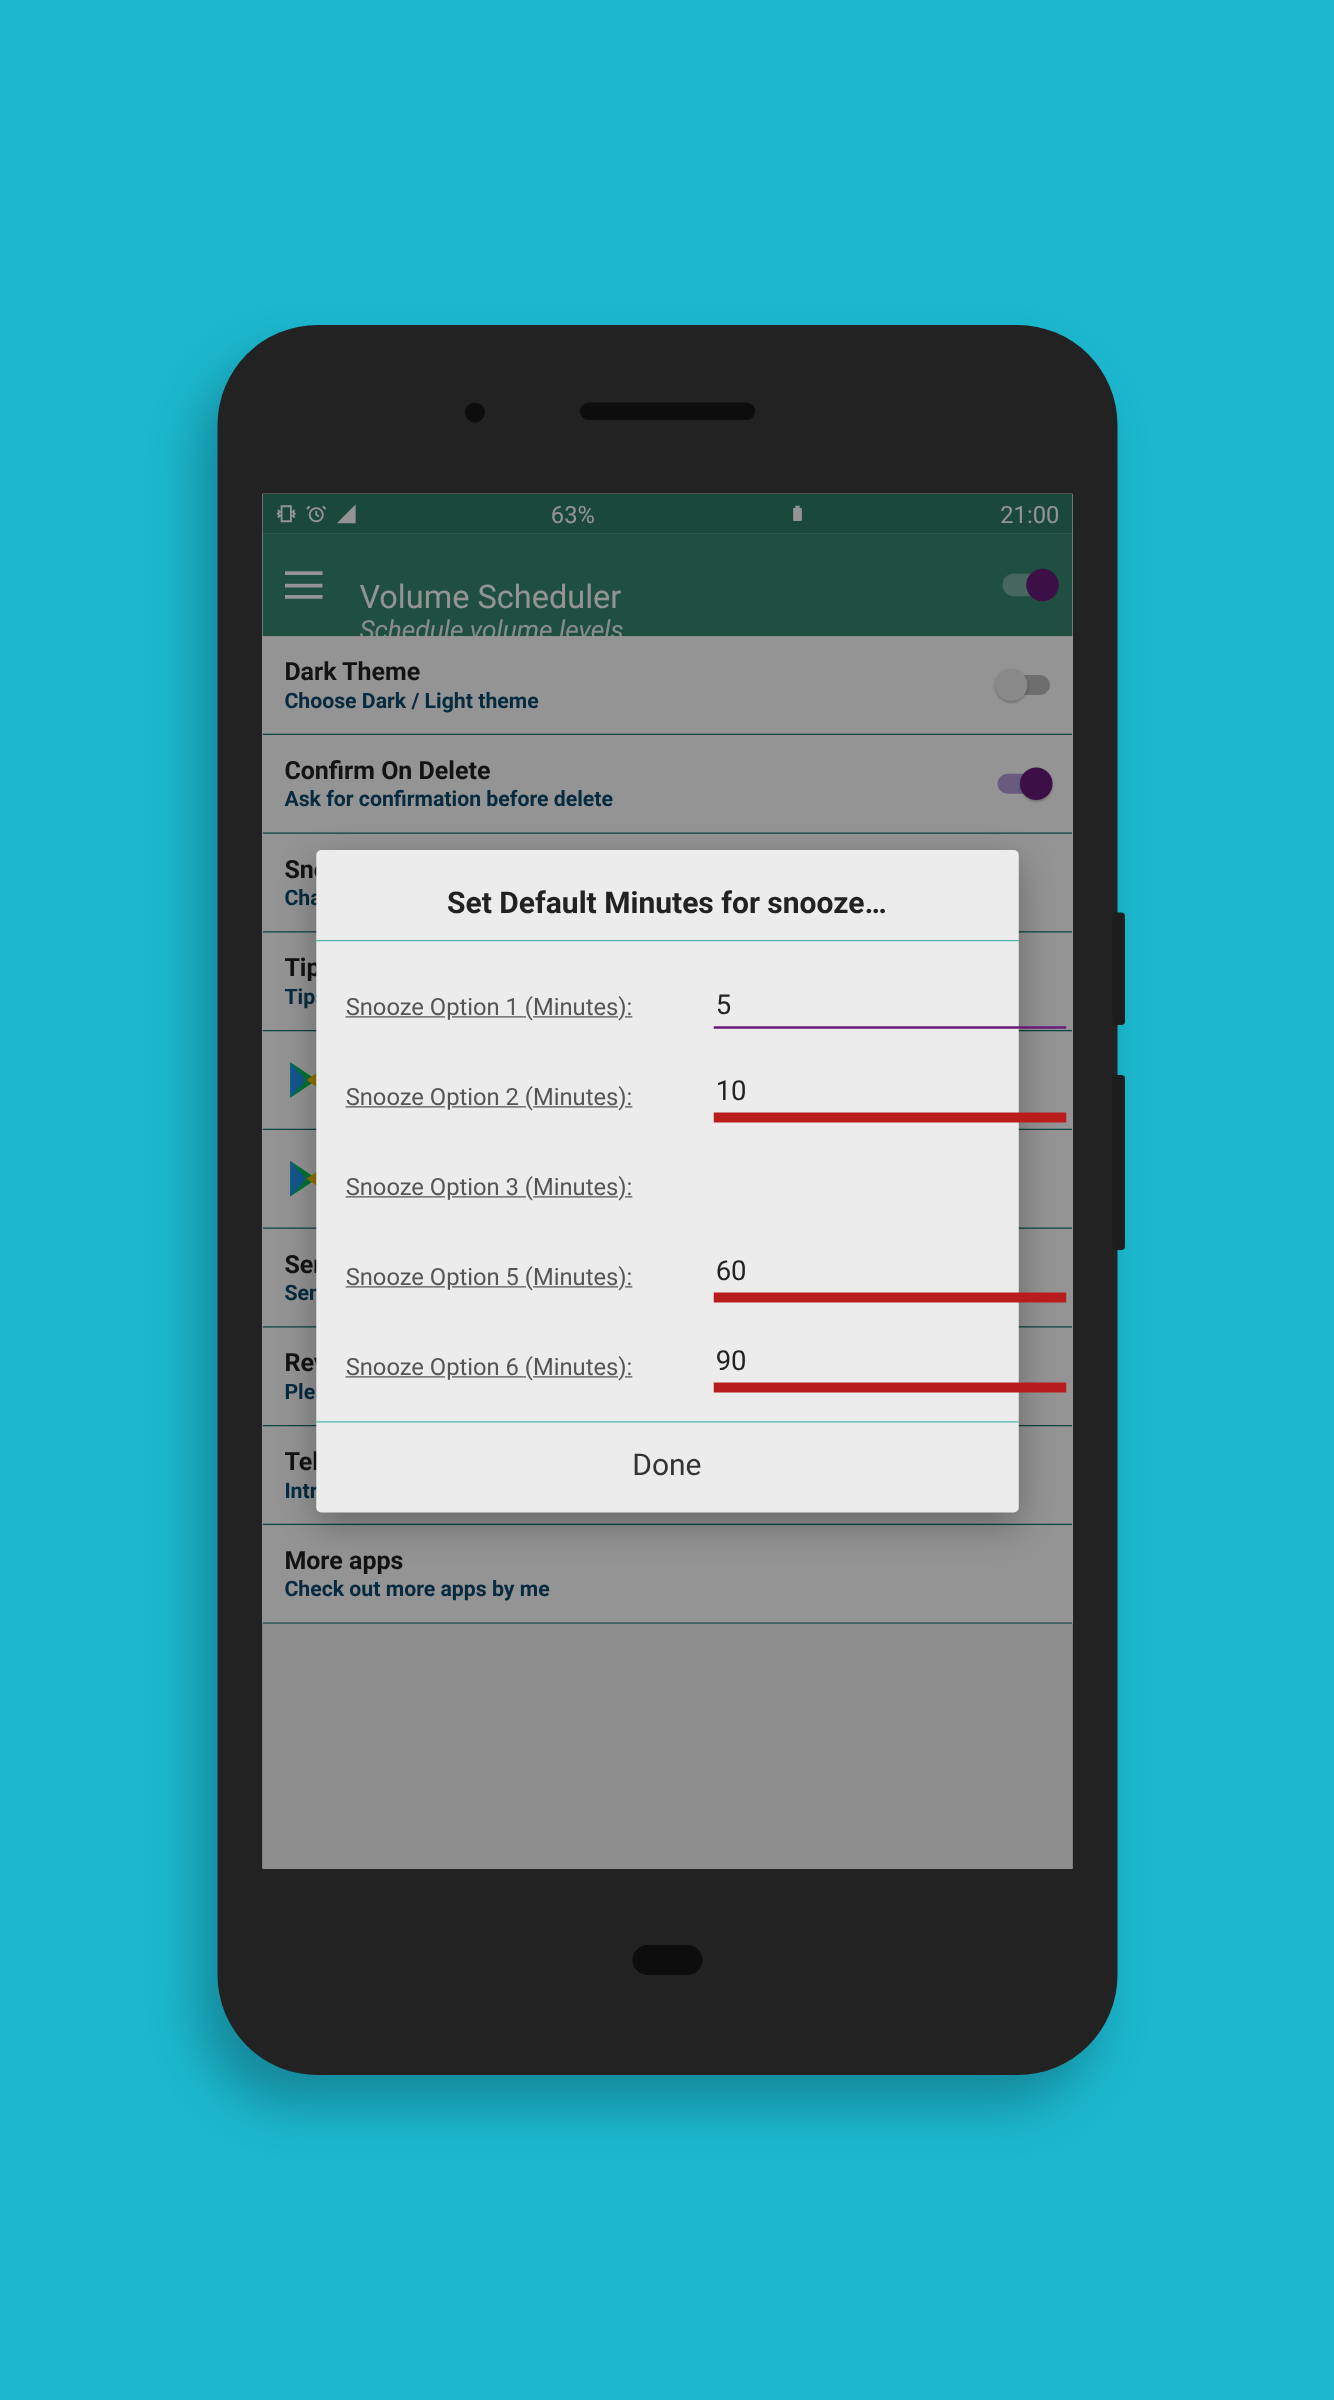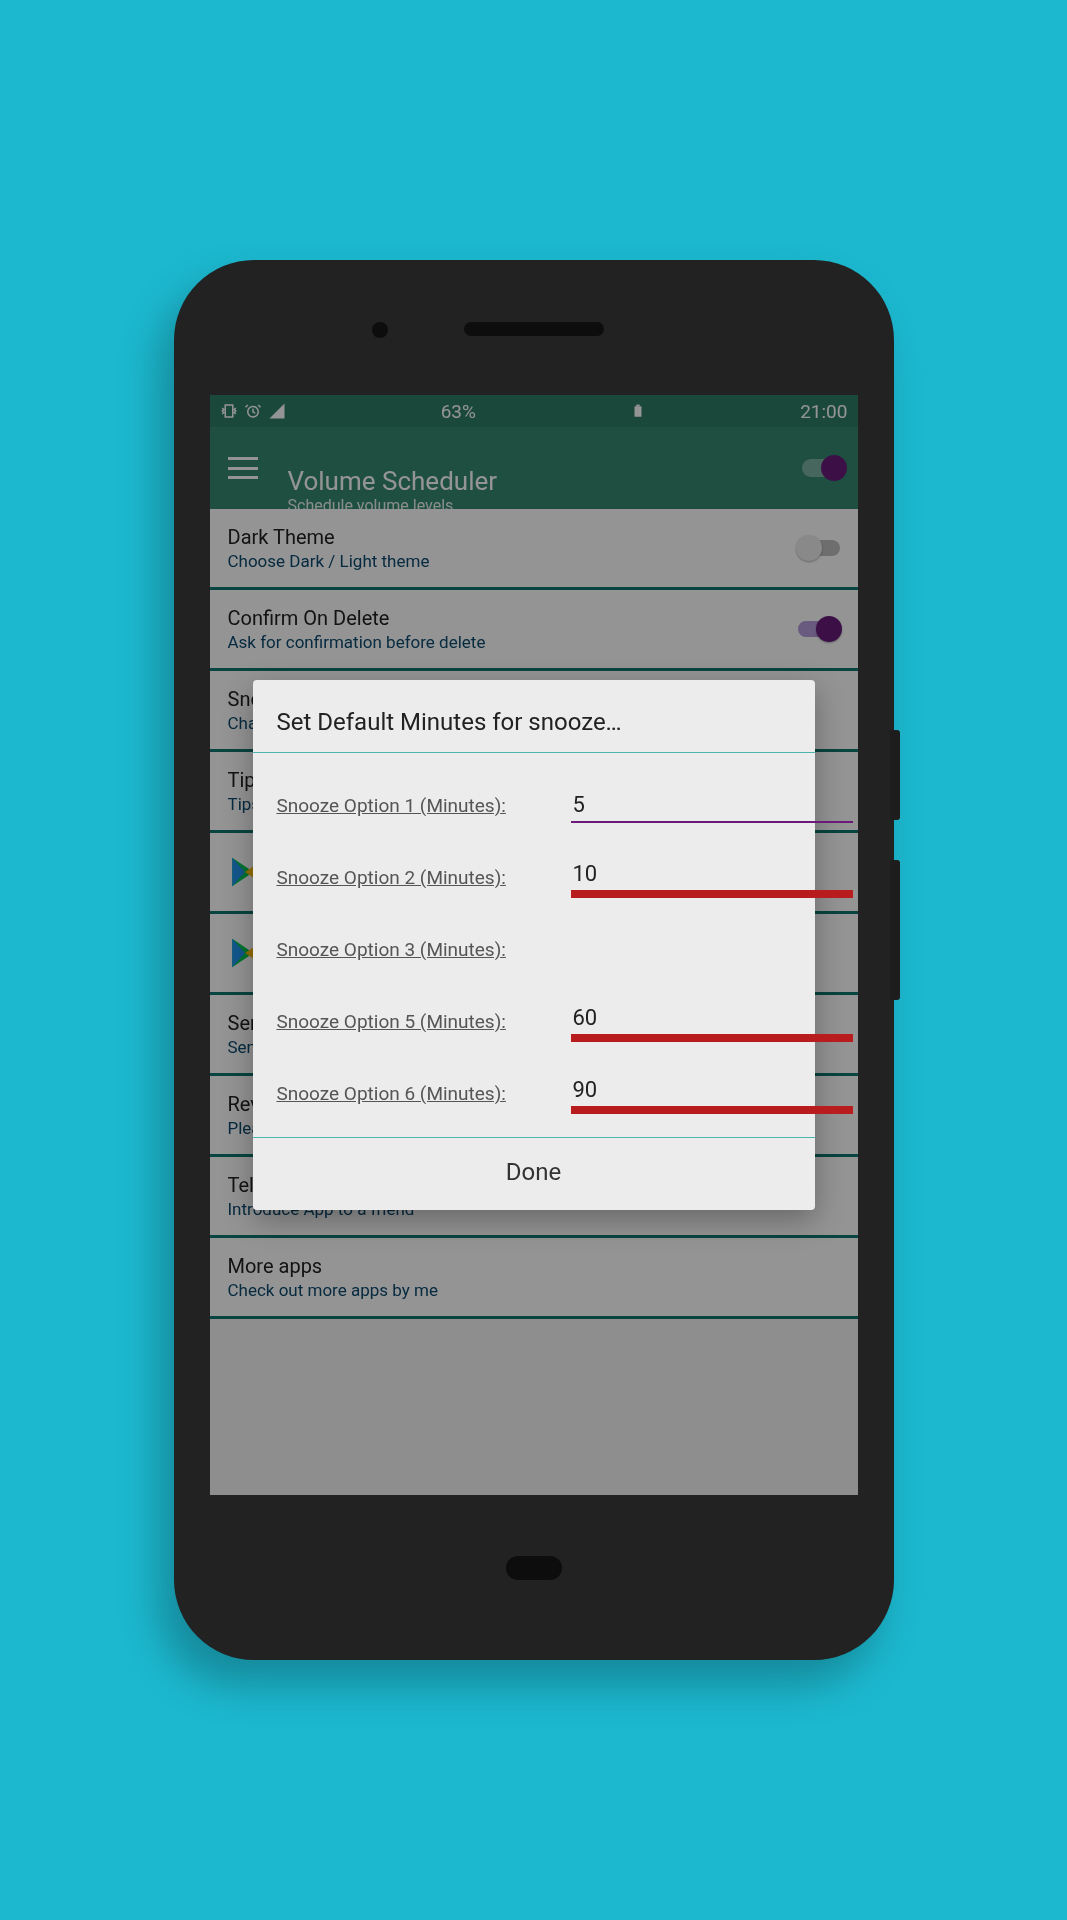--- a/index.html
+++ b/index.html
@@ -25,39 +25,39 @@
 
 .status-bar { height: 32px; background: #2e7d67; color: #fff; display: flex; align-items: center; justify-content: space-between; padding: 0 10px; font-size: 19px; gap: 8px; }
 .status-icons { display: flex; align-items: center; gap: 6px; }
 .status-icons svg { width: 18px; height: 18px; fill: #fff; }
 
 .app-bar { height: 82px; background: #358971; display: flex; align-items: center; color: #fff; padding: 0 14px; }
 .hamburger { width: 30px; height: 22px; display: flex; flex-direction: column; justify-content: space-between; margin-right: 30px; margin-left: 4px; }
 .hamburger span { display: block; height: 3px; background: #fff; }
 .app-titles { flex: 1; }
 .app-title { font-size: 26px; font-weight: 400; margin-top: 44px; }
-.app-sub { font-size: 16px; opacity: 0.9; }
+.app-sub { font-size: 21px; opacity: 0.9; font-style: italic; }
 .app-toggle { width: 42px; height: 18px; background: rgba(255,255,255,0.35); border-radius: 9px; position: relative; }
 .app-toggle .knob { position: absolute; right: -3px; top: -4px; width: 26px; height: 26px; border-radius: 50%; background: #6a1b7a; }
 
 .content { background: #fff; overflow-y: hidden; }
-.set-item { padding: 16px 18px; border-bottom: 3px solid #0f766e; display: flex; align-items: center; gap: 24px; min-height: 76px; }
+.set-item { padding: 16px 18px; border-bottom: 1px solid #0f766e; display: flex; align-items: center; gap: 24px; min-height: 76px; font-weight: bold; }
 .set-text { flex: 1; }
 .st-title { font-size: 20px; color: #222; }
 .st-sub { font-size: 17px; color: #0c4a6e; margin-top: 2px; }
 .set-toggle { width: 42px; height: 16px; background: #bdbdbd; border-radius: 8px; position: relative; }
 .set-toggle .knob { position: absolute; top: -5px; width: 26px; height: 26px; border-radius: 50%; background: #ececec; box-shadow: 0 1px 2px rgba(0,0,0,0.3); left: -2px; }
 .set-toggle.on { background: #b39ddb; }
 .set-toggle.on .knob { background: #6a1b7a; left: auto; right: -2px; }
 .play-icon { width: 34px; height: 34px; }
 .play-icon svg { width: 100%; height: 100%; }
 
 .scrim { position: absolute; inset: 0; background: rgba(0,0,0,0.42); display: flex; align-items: center; justify-content: center; }
 .dialog { width: 562px; background: #ececec; border-radius: 4px; padding: 28px 0 0 0; box-shadow: 0 10px 30px rgba(0,0,0,0.3); }
-.dlg-title { font-size: 24px; font-weight: 400; color: #222; padding: 0 24px 16px 24px; border-bottom: 1px solid #4db6ac; white-space: nowrap; overflow: hidden; text-overflow: ellipsis; }
+.dlg-title { font-size: 24px; font-weight: 700; color: #222; padding: 0 24px 16px 24px; border-bottom: 1px solid #4db6ac; white-space: nowrap; overflow: hidden; text-overflow: ellipsis; text-align: center; }
 .dlg-body { padding: 16px 24px 8px 24px; border-bottom: 1px solid #4db6ac; }
 .dlg-row { display: flex; align-items: center; height: 72px; gap: 24px; }
 .dlg-label { flex: 0 0 270px; font-size: 19px; color: #555; text-decoration: underline; }
 .dlg-input { flex: 1; border: none; border-bottom: 8px solid #b91c1c; background: transparent; font-size: 22px; color: #222; padding: 4px 2px; outline: none; }
 .dlg-input.active { border-bottom: 2px solid #6a1b7a; }
 .dlg-action { text-align: center; padding: 20px 0 24px 0; font-size: 24px; color: #333; cursor: pointer; }
 </style>
 </head>
 <body>
 

